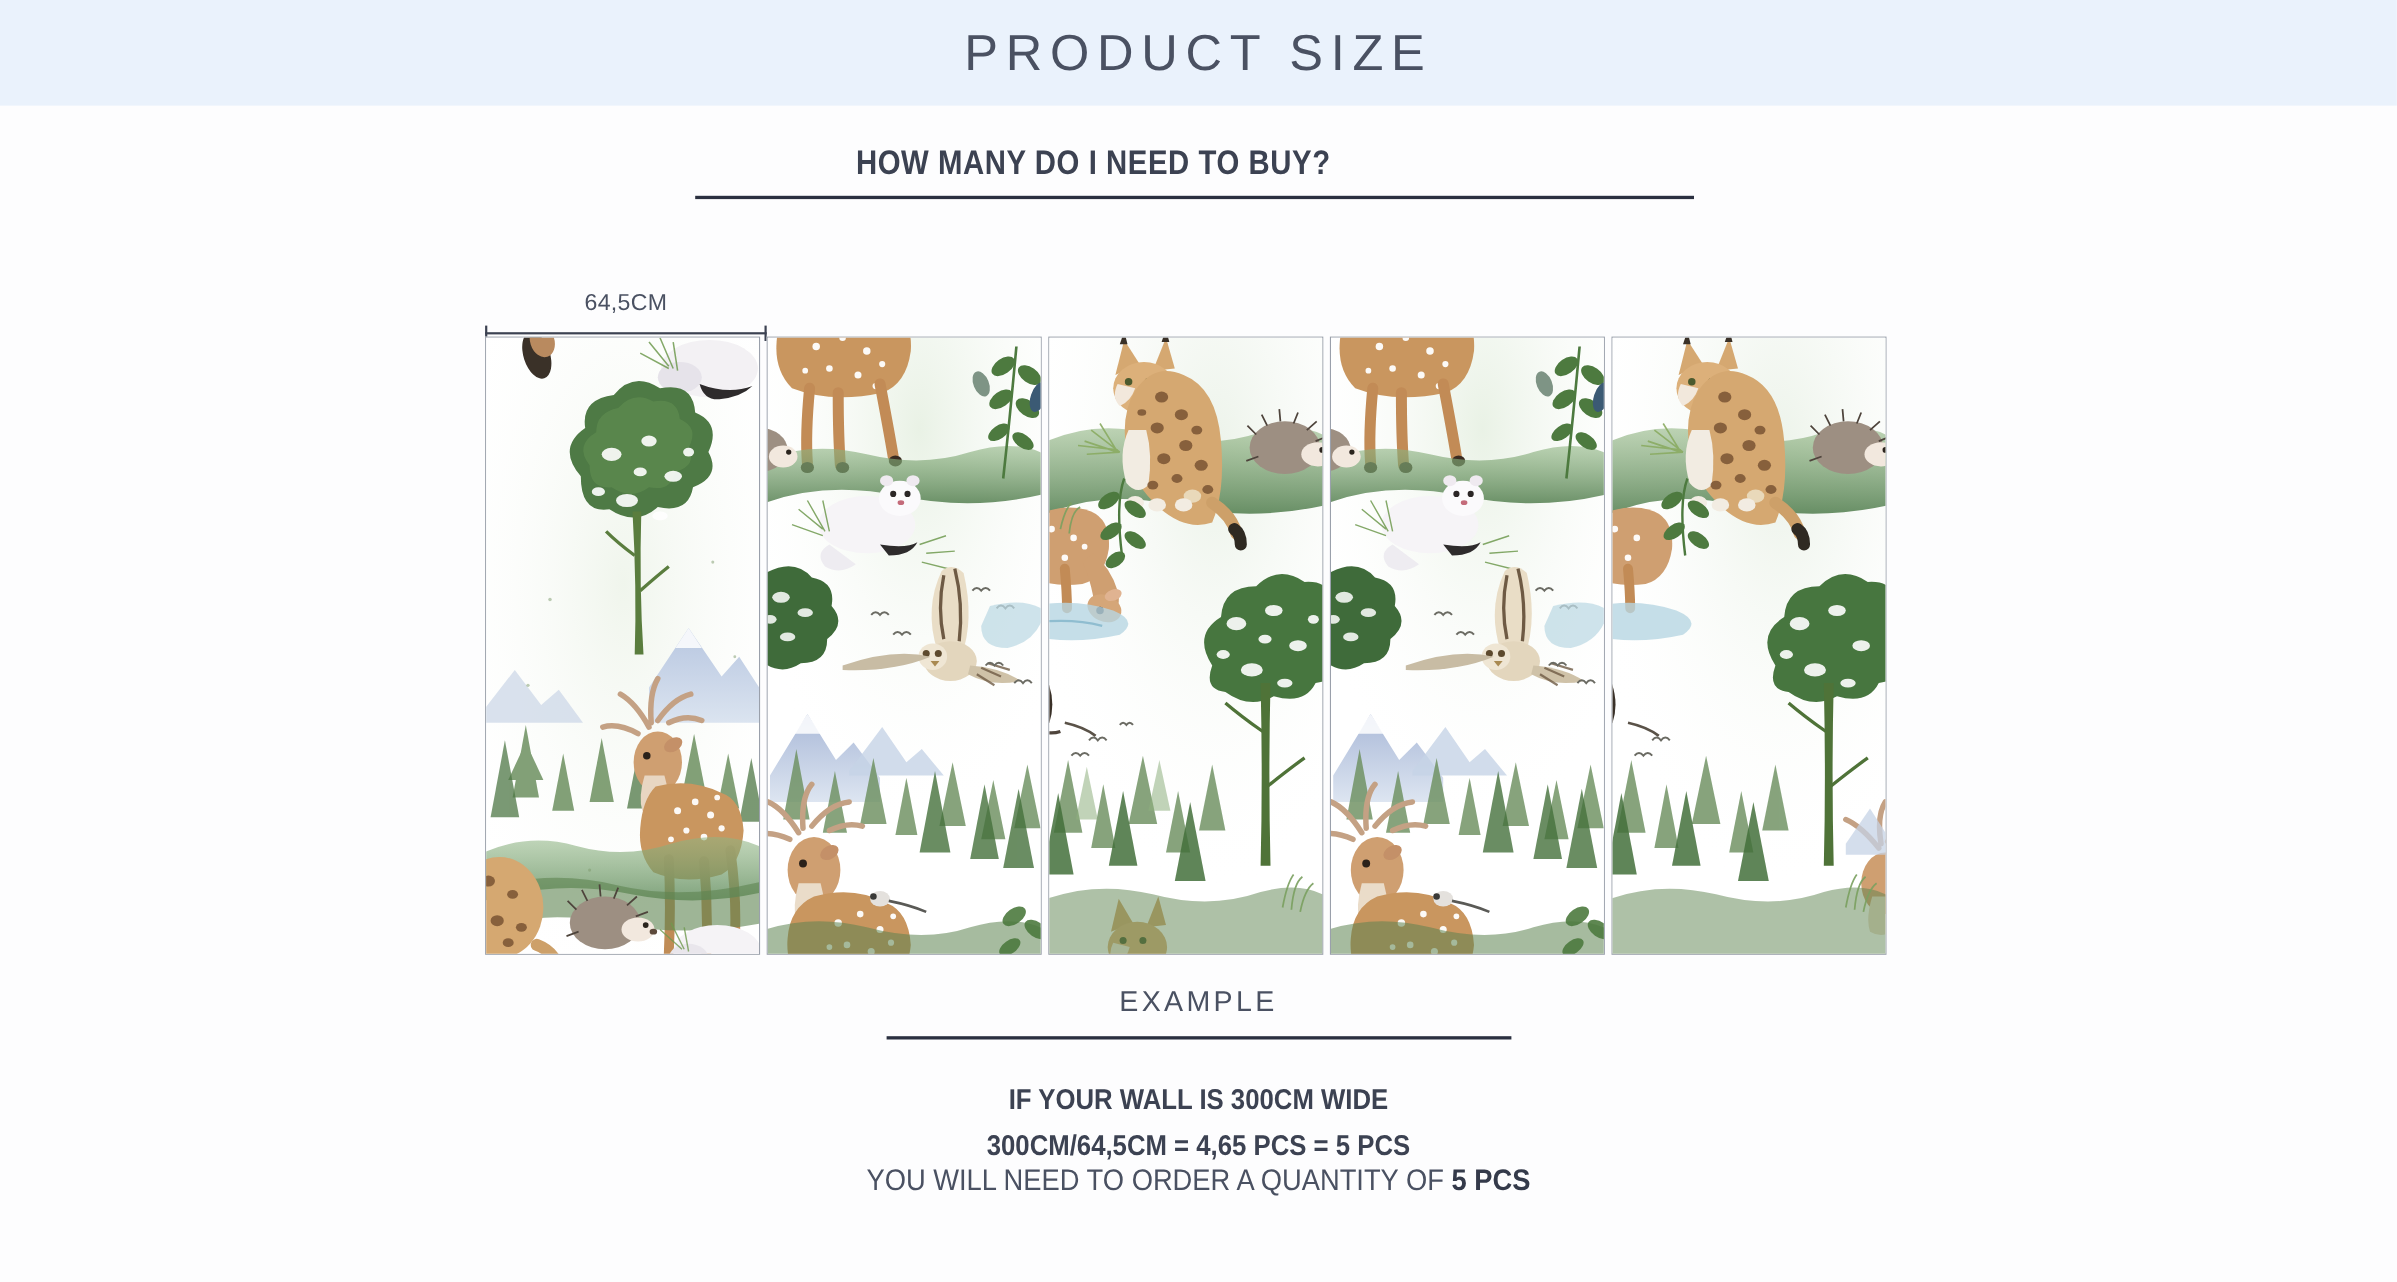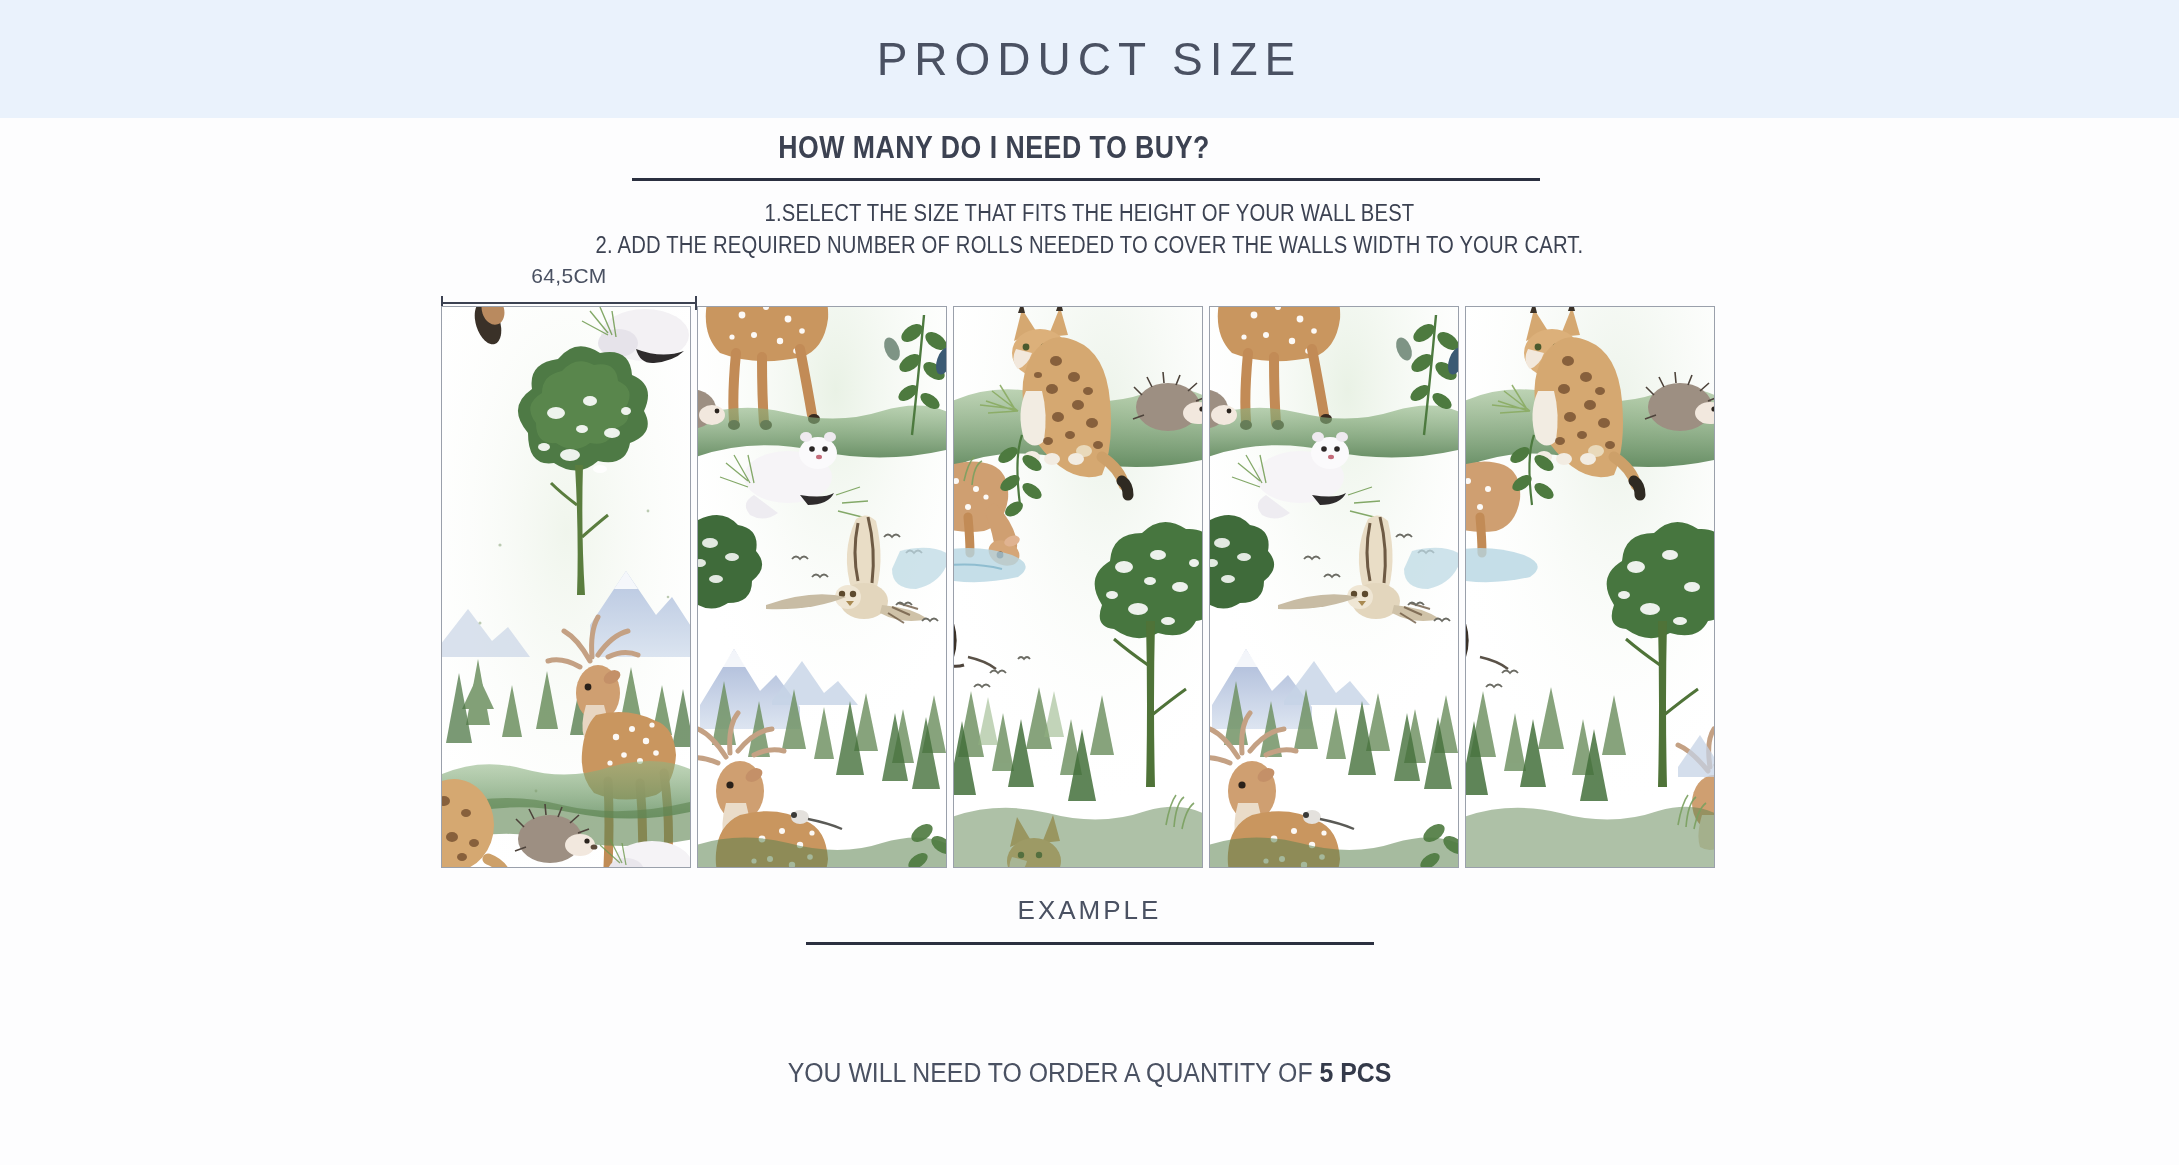--- a/index.html
+++ b/index.html
@@ -8,21 +8,21 @@
   body{
     background:#ffffff;
     font-family:"Liberation Sans", sans-serif;
     color:#3c4252;
     overflow:hidden;
   }
   .page{position:relative;width:2179px;height:1165px;background:#fdfdfe;}
 
   
   .banner{
-    position:absolute;left:0;top:0;width:2179px;height:118px;
+    position:absolute;left:0;top:0;width:2179px;height:96px;
     background:#eaf2fc;
     display:flex;align-items:center;justify-content:center;
   }
   .banner-title{
     font-size:46px;letter-spacing:7px;font-weight:300;
     color:#4a5162;white-space:nowrap;
   }
 
   
   .heading-wrap{position:absolute;left:0;top:130px;width:1987px;text-align:center;}
@@ -88,24 +88,20 @@
 
   <div class="banner">
     <div class="banner-title">PRODUCT SIZE</div>
   </div>
 
   <div class="heading-wrap">
     <span class="heading">HOW MANY DO I NEED TO BUY?</span>
   </div>
   <div class="rule-top"></div>
 
-  <div class="steps">
-    <span class="step">1.SELECT THE SIZE THAT FITS THE HEIGHT OF YOUR WALL BEST</span>
-    <span class="step">2. ADD THE REQUIRED NUMBER OF ROLLS NEEDED TO COVER THE WALLS WIDTH TO YOUR CART.</span>
-  </div>
 
   <div class="dim-label">64,5CM</div>
   <div class="dim-line">
     <div class="tick l"></div>
     <div class="bar"></div>
     <div class="tick r"></div>
   </div>
 
   <div class="panels">
 
@@ -835,17 +831,21 @@
             <path d="M214 520 q4 -22 10 -30 M222 522 q2 -24 10 -30 M230 524 q4 -20 12 -26"></path>
           </g>
         </svg>
       </div>
     </div>
 
   </div>
 
   <div class="example-title">EXAMPLE</div>
   <div class="rule-example"></div>
+  <div class="example-lines">
+    <span class="ex-line">IF YOUR WALL IS 300CM WIDE</span>
+    <span class="ex-line">300CM/64,5CM = 4,65 PCS = 5 PCS</span>
+  </div>
   <div class="ex-final">
     <span>YOU WILL NEED TO ORDER A QUANTITY OF </span><b>5 PCS</b>
   </div>
 
 </div>
 
 </body></html>

